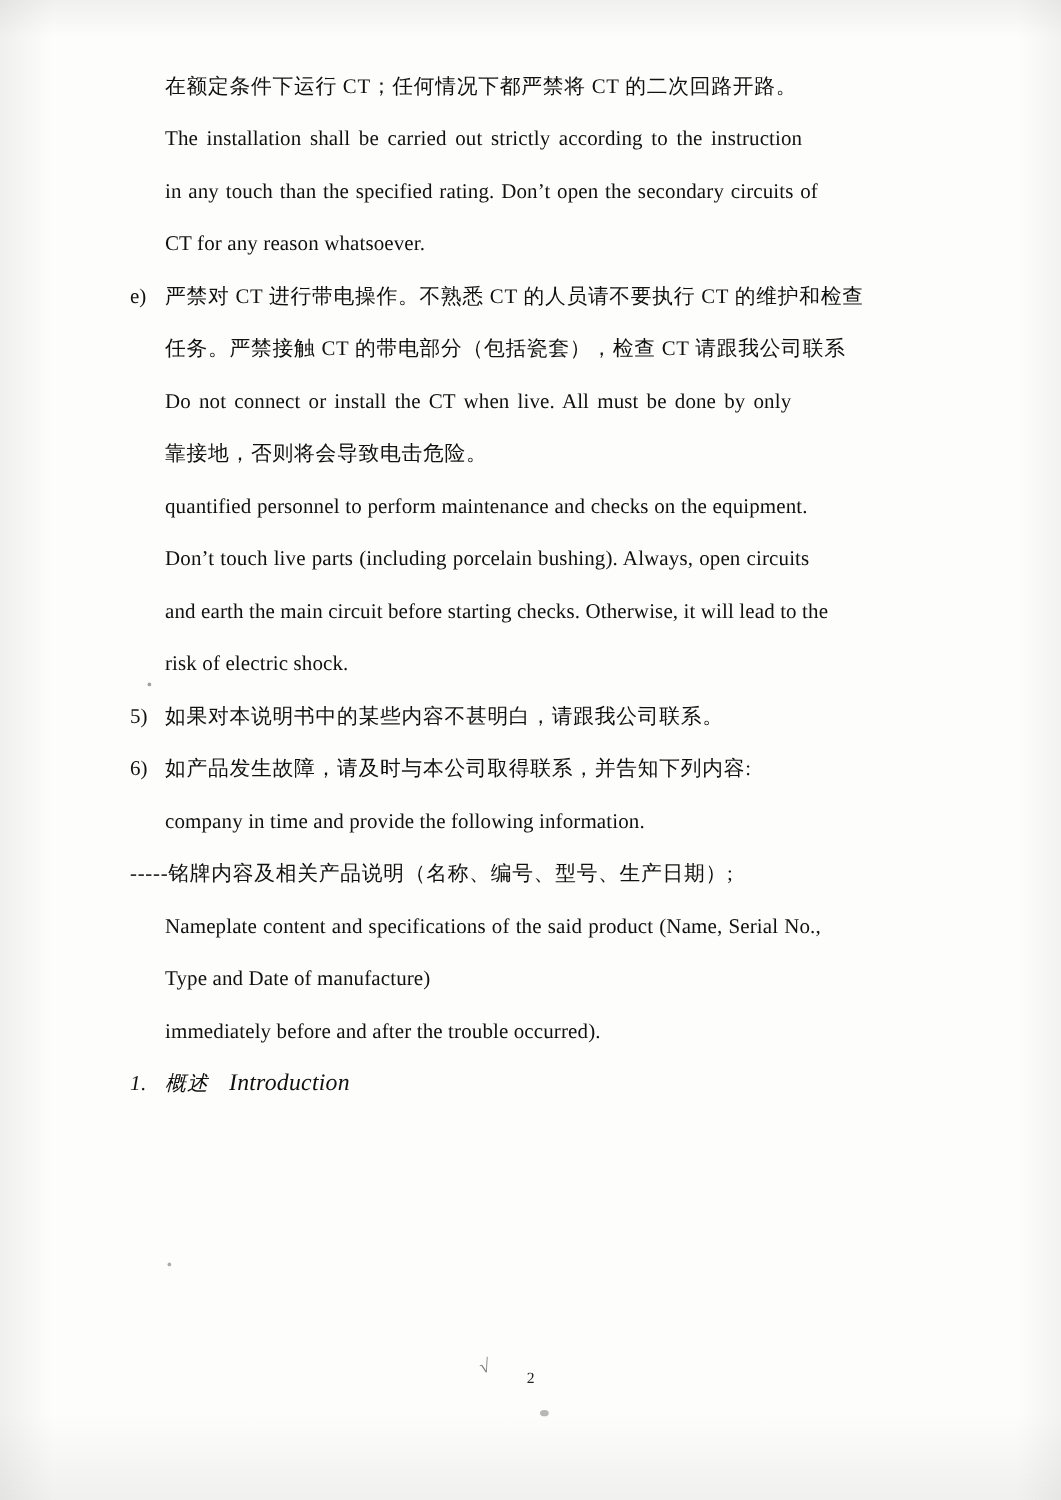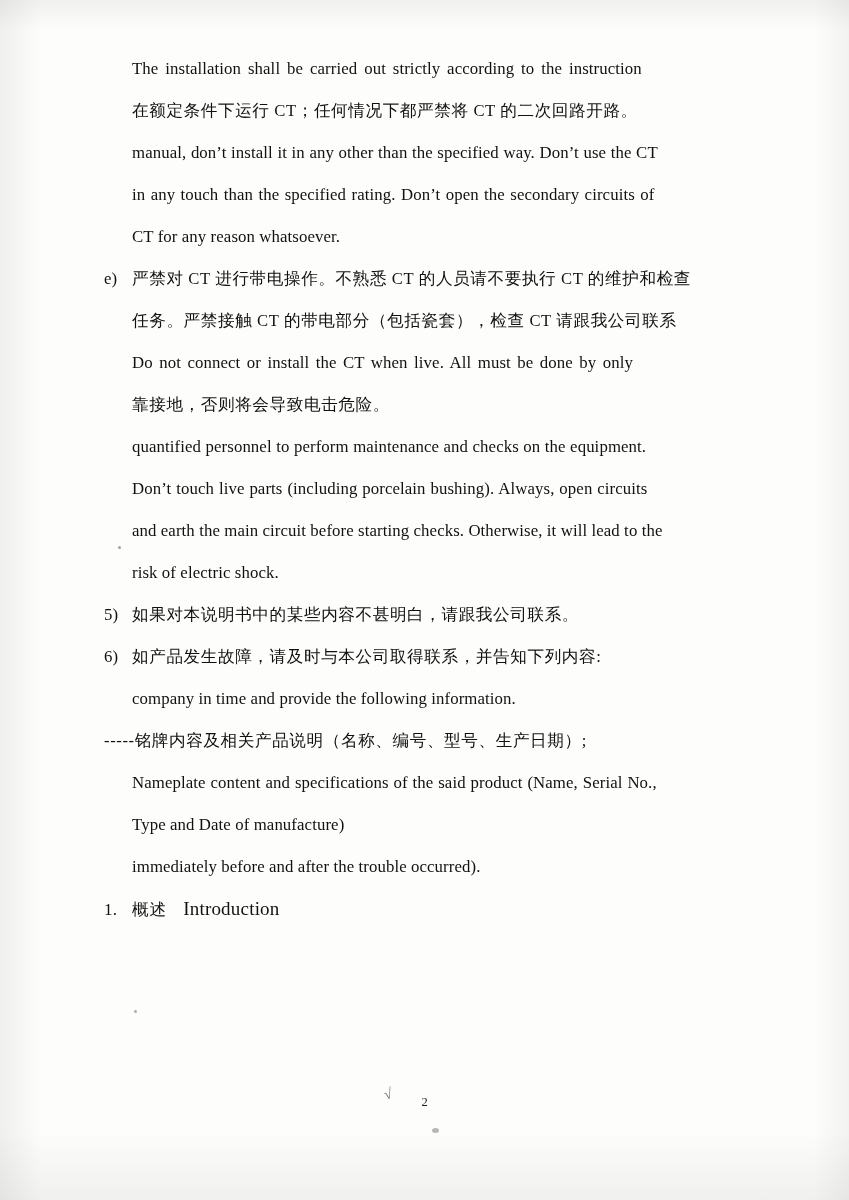--- a/index.html
+++ b/index.html
@@ -95,20 +95,21 @@
     line-height: 42px;
   }
 
   .dashlead {
     padding-left: 0;
   }
 
   .section-head {
     padding-left: 0;
     font-size: 17px;
+    font-style: italic;
   }
   .section-head .num { display: inline-block; width: 28px; }
   .section-head .zhname { letter-spacing: 1px; }
   .section-head .enname { font-size: 19px; padding-left: 16px; }
 
   .page-number {
     position: absolute;
     left: 0;
     right: 0;
     top: 1095px;
@@ -159,23 +160,22 @@
   <div class="scan-shade-right"></div>
   <div class="scan-shade-top"></div>
   <div class="scan-shade-bottom"></div>
 
   <div class="speck1"></div>
   <div class="speck2"></div>
 
   <div class="content">
 
     <div class="para">
+      <div class="line zh indent">在额定条件下运行 CT；任何情况下都严禁将 CT 的二次回路开路。</div>
       <div class="line en indent" style="word-spacing:2.6px">The installation shall be carried out strictly according to the instruction</div>
-      <div class="line zh indent">在额定条件下运行 CT；任何情况下都严禁将 CT 的二次回路开路。</div>
-      <div class="line en indent" style="word-spacing:0.3px">manual, don’t install it in any other than the specified way. Don’t use the CT</div>
       <div class="line en indent" style="word-spacing:1.1px">in any touch than the specified rating. Don’t open the secondary circuits of</div>
       <div class="line en indent">CT for any reason whatsoever.</div>
     </div>
 
     <div class="para">
       <div class="marker-row">
         <span class="marker">e)</span>
         <div class="line zh">严禁对 CT 进行带电操作。不熟悉 CT 的人员请不要执行 CT 的维护和检查</div>
       </div>
       <div class="line zh indent">任务。严禁接触 CT 的带电部分（包括瓷套），检查 CT 请跟我公司联系</div>

